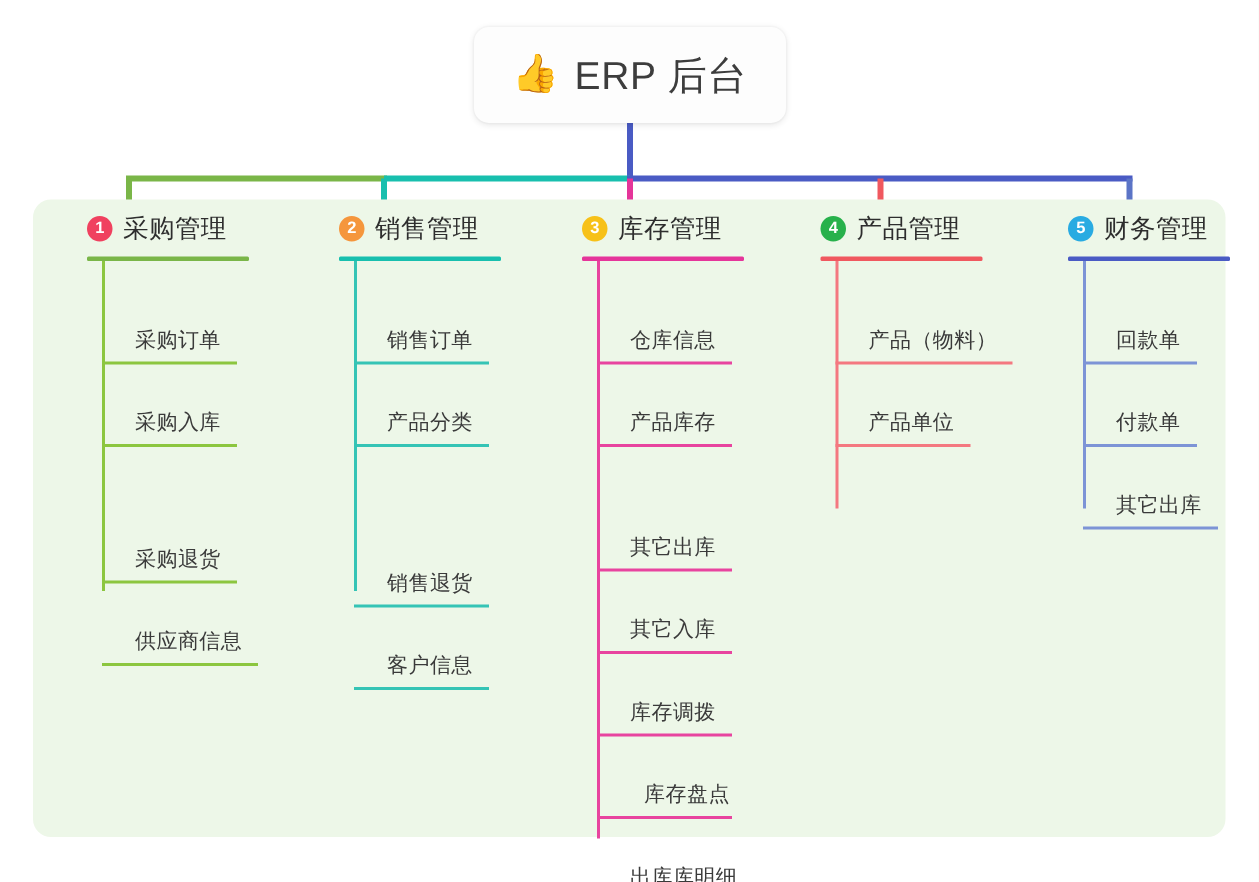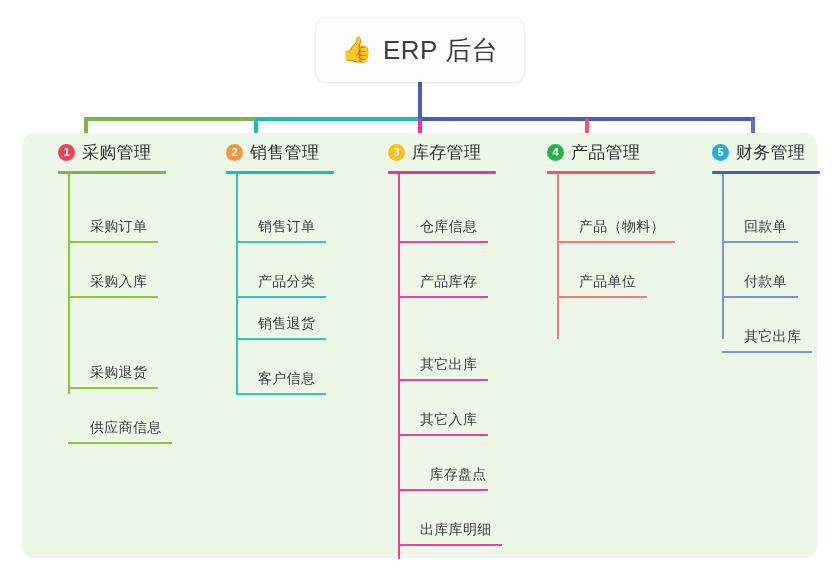--- a/index.html
+++ b/index.html
@@ -206,21 +206,21 @@
       <div class="leaf-list">
         <div class="spine" style="background: rgb(53, 196, 181); height: 220px;"></div>
         <div class="leaf" style="height: 55px;">
           <span class="leaf-label">销售订单</span>
           <div class="leaf-underline" style="background: rgb(53, 196, 181); width: 90px;"></div>
         </div>
         <div class="leaf" style="height: 55px;">
           <span class="leaf-label">产品分类</span>
           <div class="leaf-underline" style="background: rgb(53, 196, 181); width: 90px;"></div>
         </div>
-        <div class="leaf" style="height: 42px;">
+        <div class="leaf" style="height: 66px; margin-top: 41px;">
           <span class="leaf-label">销售退货</span>
           <div class="leaf-underline" style="background: rgb(53, 196, 181); width: 90px;"></div>
         </div>
         <div class="leaf" style="height: 55px;">
           <span class="leaf-label">客户信息</span>
           <div class="leaf-underline" style="background: rgb(53, 196, 181); width: 90px;"></div>
         </div>
       </div>
     </div>
     <div class="column" style="left: 348px;">
@@ -240,20 +240,24 @@
           <div class="leaf-underline" style="background: rgb(232, 68, 159); width: 90px;"></div>
         </div>
         <div class="leaf" style="height: 55px; margin-top: 28px;">
           <span class="leaf-label">其它出库</span>
           <div class="leaf-underline" style="background: rgb(232, 68, 159); width: 90px;"></div>
         </div>
         <div class="leaf" style="height: 55px;">
           <span class="leaf-label">其它入库</span>
           <div class="leaf-underline" style="background: rgb(232, 68, 159); width: 90px;"></div>
         </div>
+        <div class="leaf" style="height: 55px;">
+          <span class="leaf-label">库存调拨</span>
+          <div class="leaf-underline" style="background: rgb(232, 68, 159); width: 90px;"></div>
+        </div>
         <div class="leaf" style="height: 55px; justify-content: center;">
           <span class="leaf-label">库存盘点</span>
           <div class="leaf-underline" style="background: rgb(232, 68, 159); width: 90px;"></div>
         </div>
         <div class="leaf" style="height: 55px;">
           <span class="leaf-label">出库库明细</span>
           <div class="leaf-underline" style="background: rgb(232, 68, 159); width: 104px;"></div>
         </div>
       </div>
     </div>

